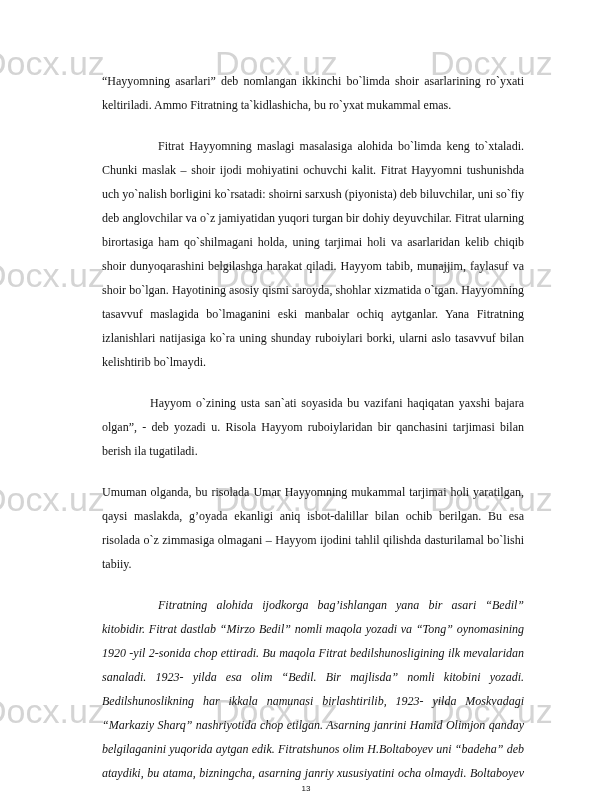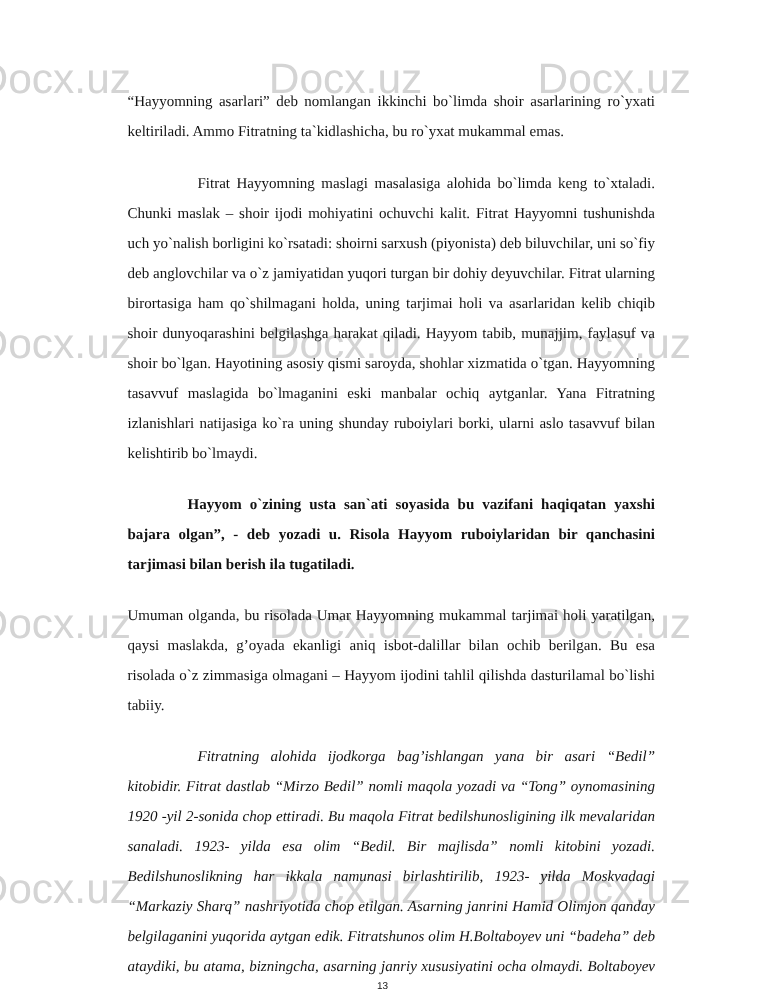--- a/index.html
+++ b/index.html
@@ -11,21 +11,21 @@
   .wm {
     position: absolute; font-family: "Liberation Sans", "DejaVu Sans", sans-serif;
     font-size: 34px; color: #d4d4d4; letter-spacing: 0px; line-height: 1; white-space: nowrap;
   }
   .page-body {
     position: absolute; left: 85px; top: 52px; width: 456px; z-index: 1;
     font-size: 12px; line-height: 24px; color: #111;
   }
   .p { margin: 17px; text-align: justify; }
   .p.indent { text-indent: 56px; }
-  .p.indent2 { text-indent: 48px; font-weight: bold; }
+  .p.indent2 { text-indent: 48px; }
   .line-last-justify { text-align-last: justify; font-style: italic; }
   .page-number {
     position: absolute; top: 784px; left: 0; width: 612px; text-align: center;
     font-family: "Liberation Sans", "DejaVu Sans", sans-serif; font-size: 8px; color: #111; z-index: 1;
   }
 </style>
 </head>
 <body>
 
 <div class="watermark-layer">

